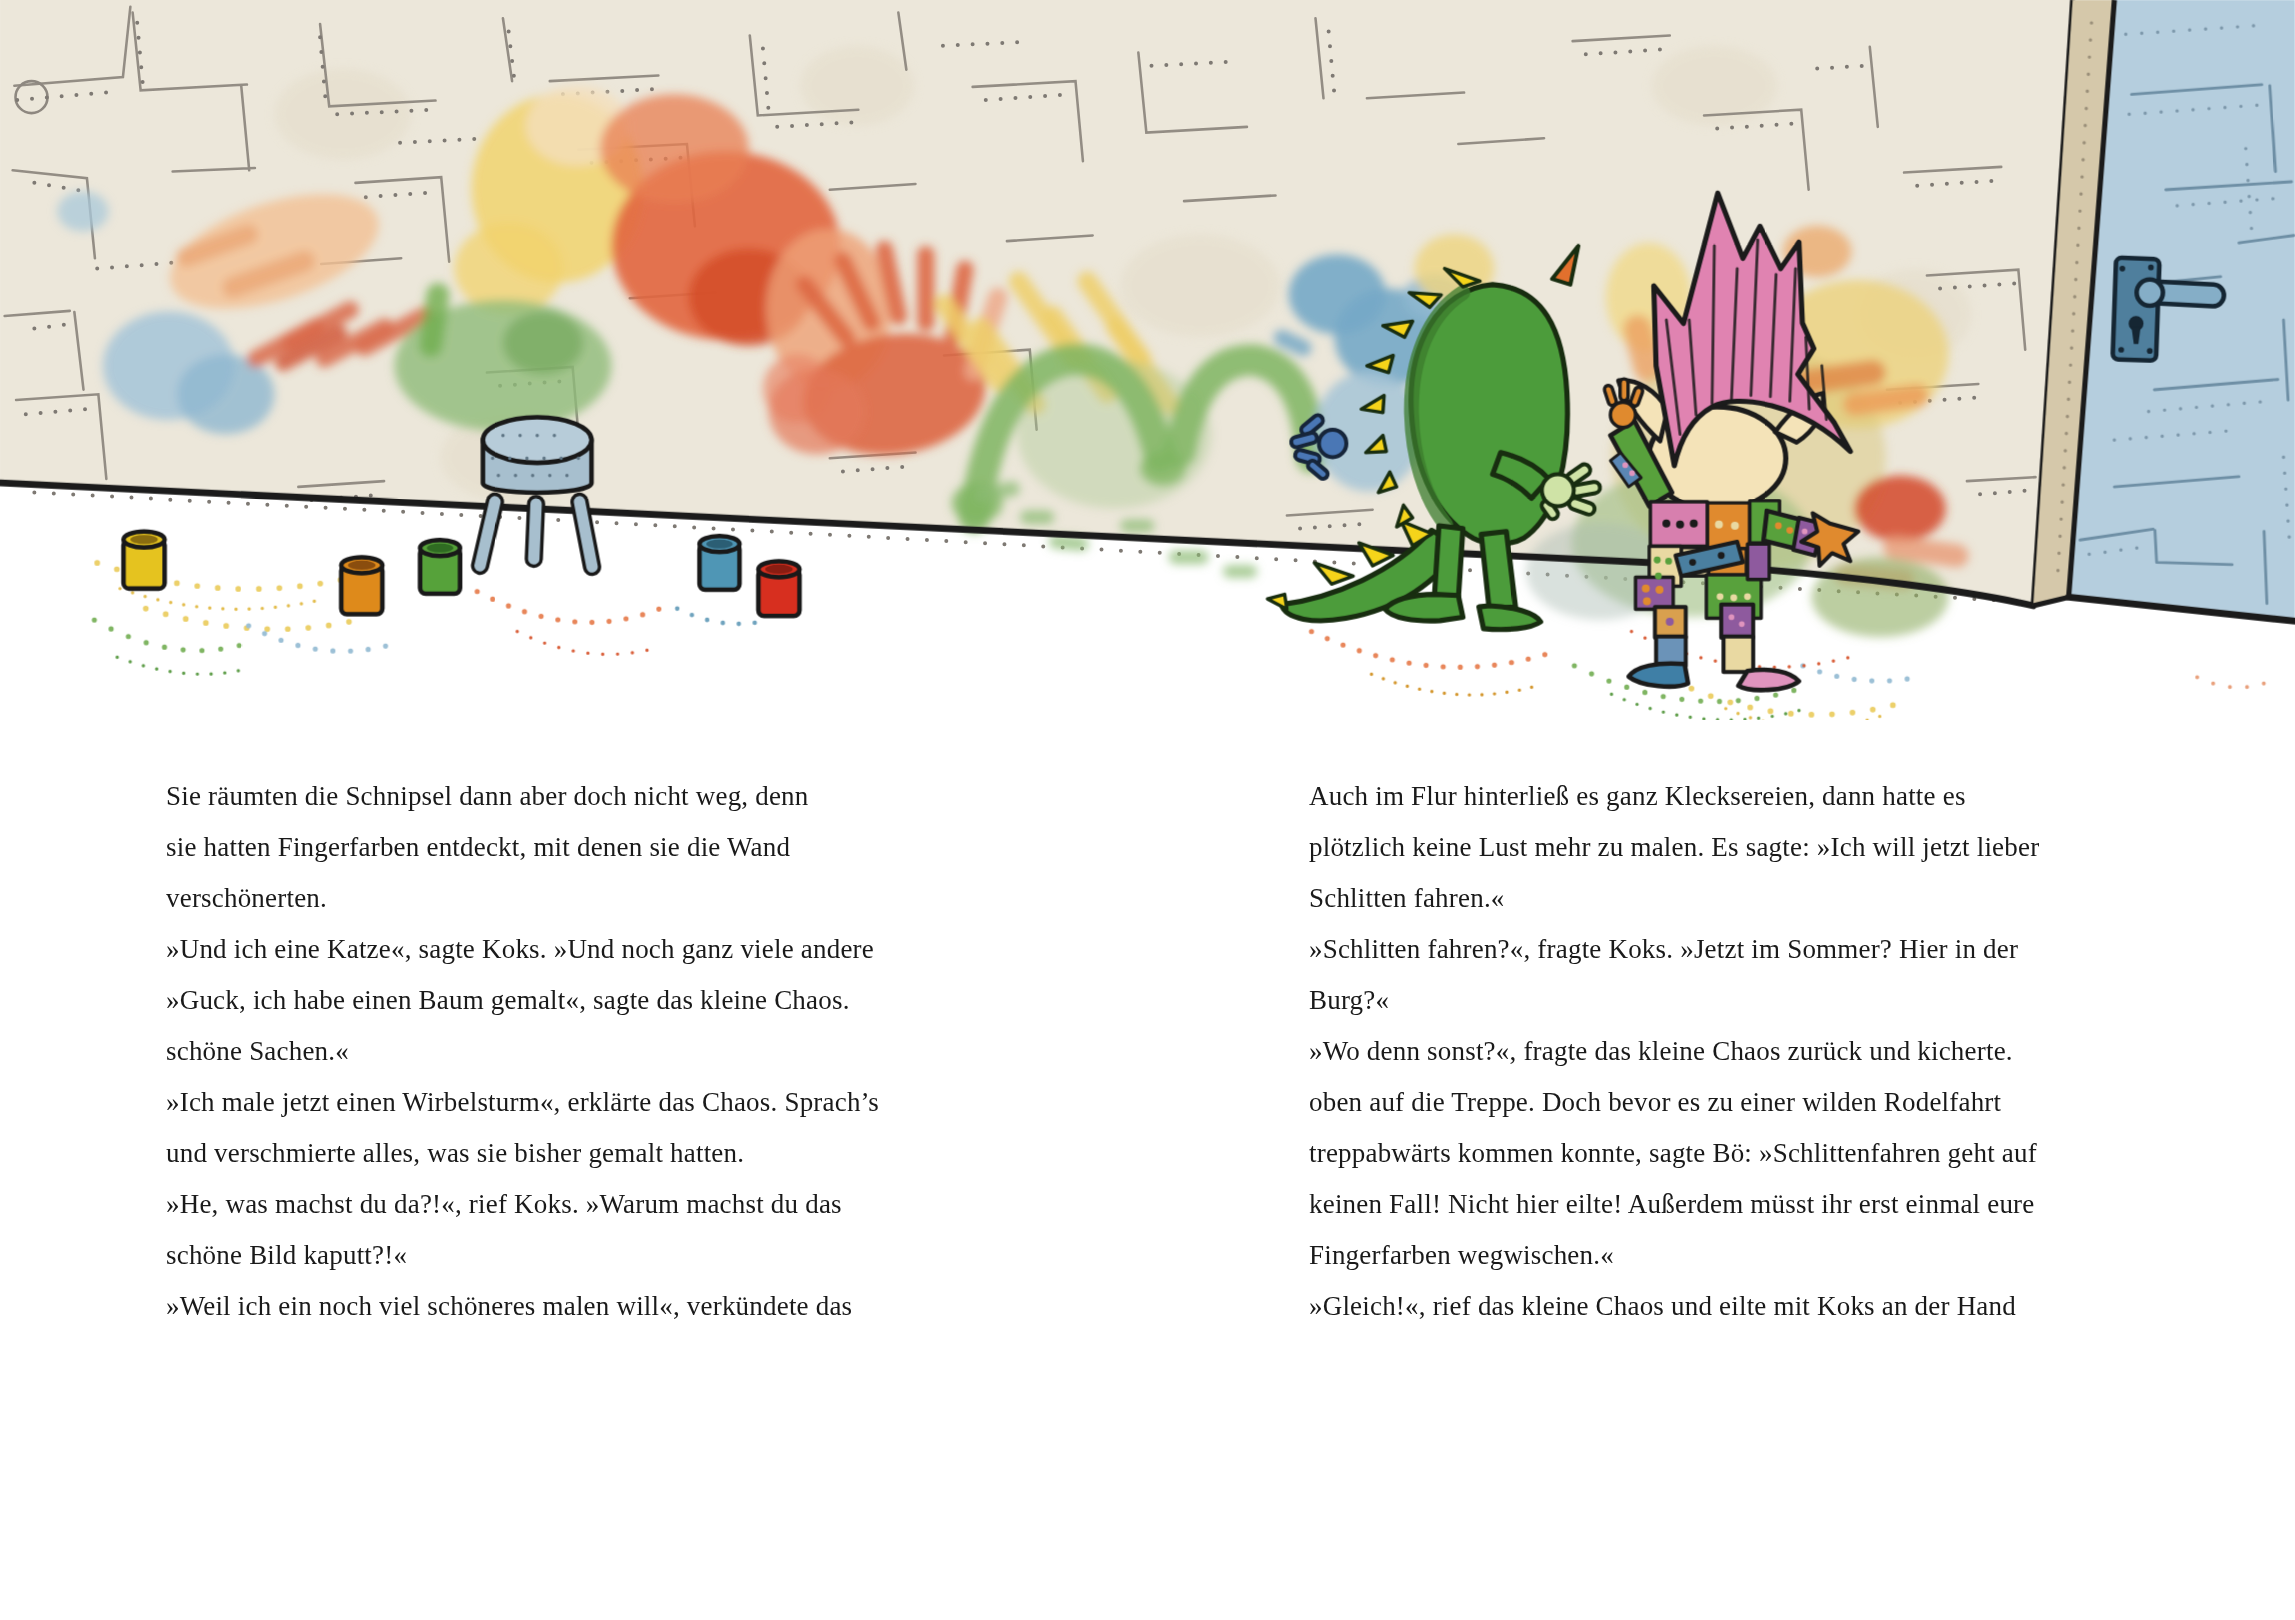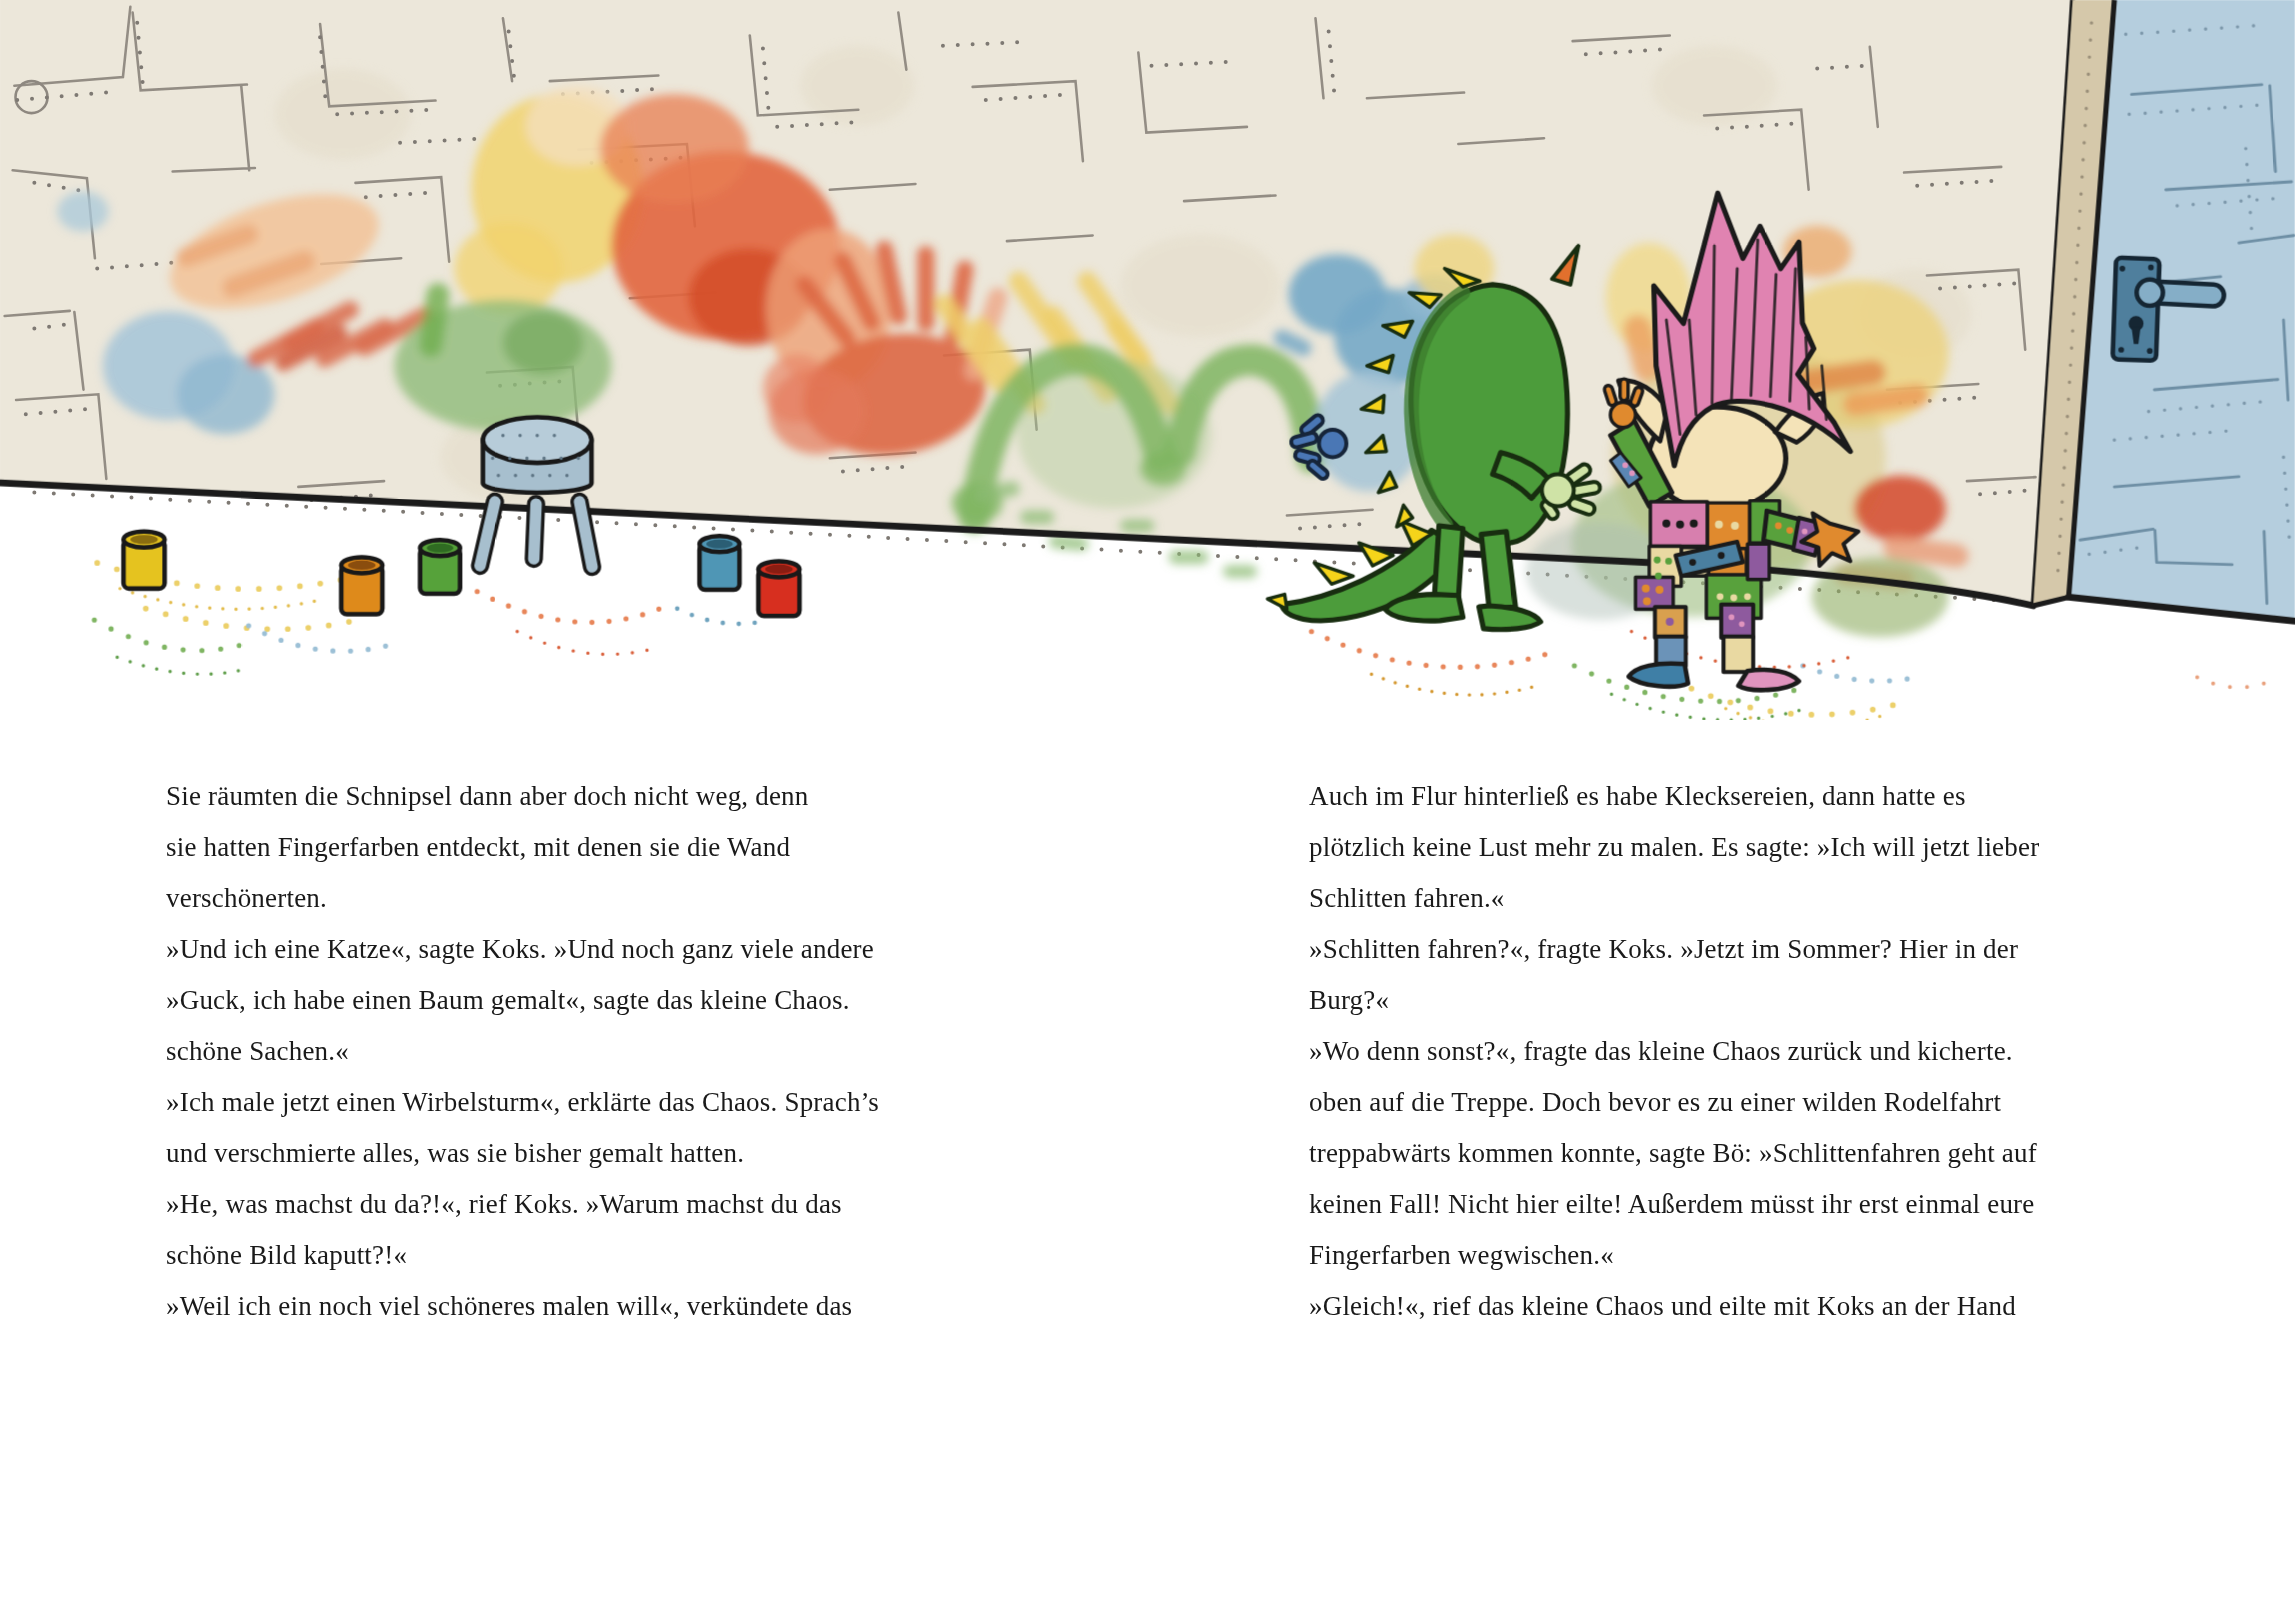--- a/index.html
+++ b/index.html
@@ -338,21 +338,21 @@
     <div class="line">schöne Sachen.«</div>
     <div class="line">»Ich male jetzt einen Wirbelsturm«, erklärte das Chaos. Sprach’s</div>
     <div class="line">und verschmierte alles, was sie bisher gemalt hatten.</div>
     <div class="line">»He, was machst du da?!«, rief Koks. »Warum machst du das</div>
     <div class="line">schöne Bild kaputt?!«</div>
     <div class="line">»Weil ich ein noch viel schöneres malen will«, verkündete das</div>
     <div class="line">»Los, mach mit!«, rief es.</div>
   </div>
 
   <div class="text-col" id="col-right">
-    <div class="line">Auch im Flur hinterließ es habe Klecksereien, dann hatte es</div>
+    <div class="line">Auch im Flur hinterließ es ganz Klecksereien, dann hatte es</div>
     <div class="line">plötzlich keine Lust mehr zu malen. Es sagte: »Ich will jetzt lieber</div>
     <div class="line">Schlitten fahren.«</div>
     <div class="line">»Schlitten fahren?«, fragte Koks. »Jetzt im Sommer? Hier in der</div>
     <div class="line">Burg?«</div>
     <div class="line">»Wo denn sonst?«, fragte das kleine Chaos zurück und kicherte.</div>
     <div class="line">oben auf die Treppe. Doch bevor es zu einer wilden Rodelfahrt</div>
     <div class="line">treppabwärts kommen konnte, sagte Bö: »Schlittenfahren geht auf</div>
     <div class="line">keinen Fall! Nicht hier eilte! Außerdem müsst ihr erst einmal eure</div>
     <div class="line">Fingerfarben wegwischen.«</div>
     <div class="line">»Gleich!«, rief das kleine Chaos und eilte mit Koks an der Hand</div>

